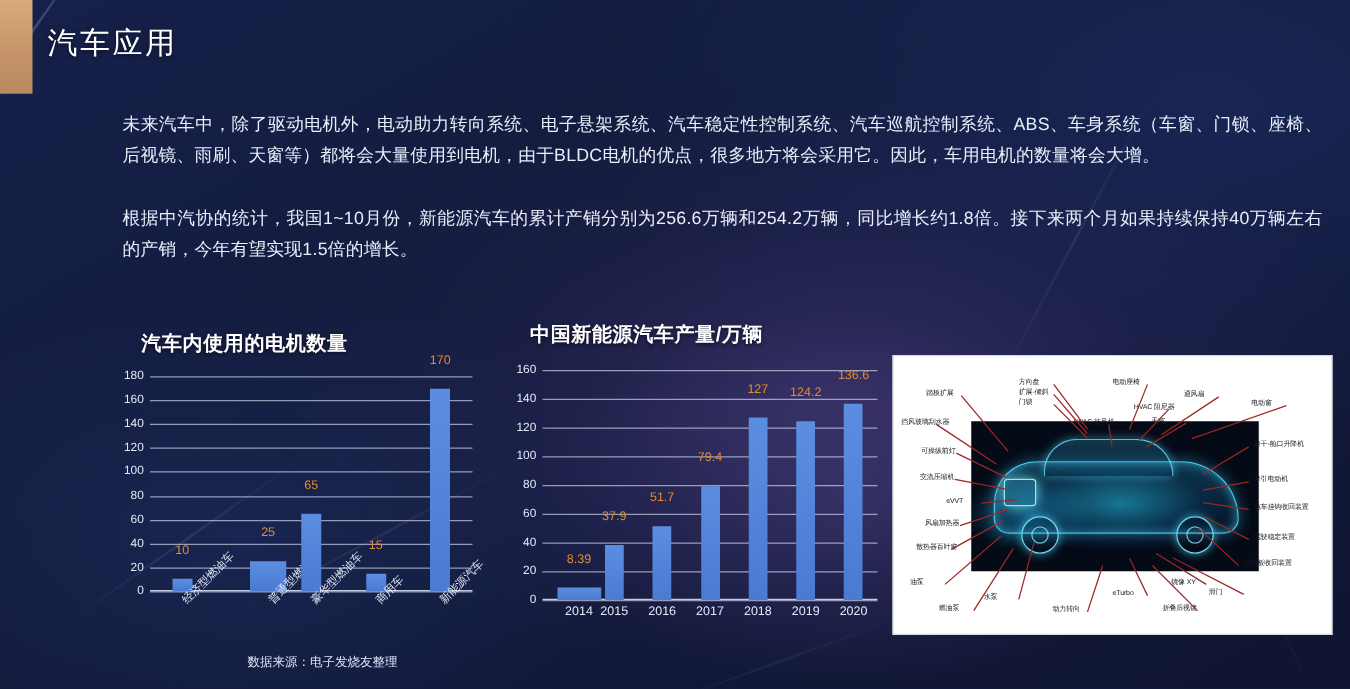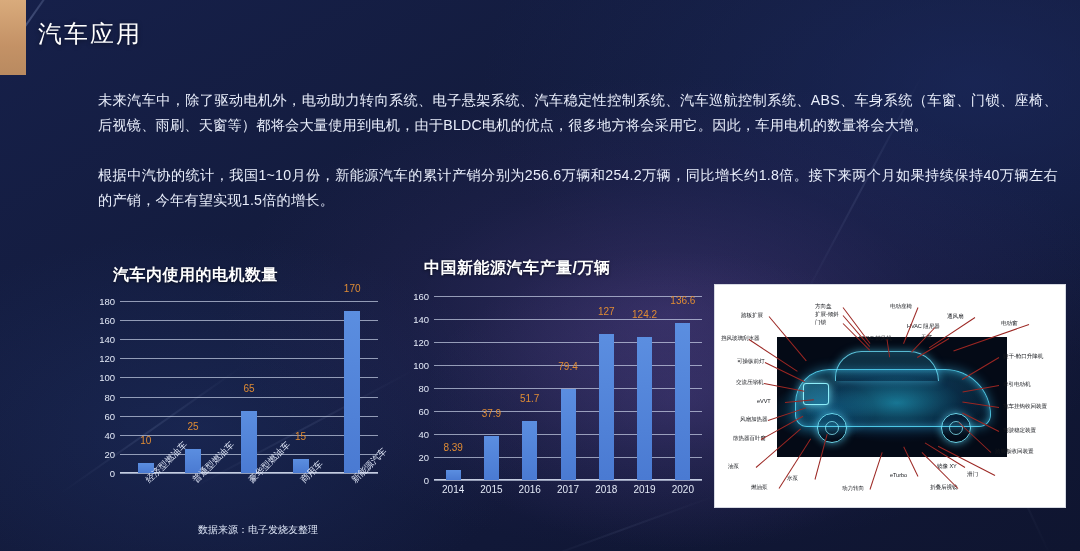--- a/index.html
+++ b/index.html
@@ -223,21 +223,21 @@
       <div class="ylab" style="top: 38.2222px;">140</div>
       <div class="gline" style="top: 19.1111px;"></div>
       <div class="ylab" style="top: 19.1111px;">160</div>
       <div class="gline" style="top: 0px;"></div>
       <div class="ylab" style="top: 0px;">180</div>
       <div class="axis-base"></div>
       <div class="bar" style="left: 17.8px; width: 16px; height: 9.55556px; background: linear-gradient(rgb(91, 142, 224) 0%, rgb(74, 122, 210) 100%);">
         <div class="bval" style="color: rgb(224, 140, 52);">10</div>
         <div class="xlab-rot">经济型燃油车</div>
       </div>
-      <div class="bar" style="left: 65px; width: 16px; height: 23.8889px; background: linear-gradient(rgb(91, 142, 224) 0%, rgb(74, 122, 210) 100%);">
+      <div class="bar" style="left: 80px; width: 29px; height: 23.8889px; background: linear-gradient(rgb(91, 142, 224) 0%, rgb(74, 122, 210) 100%);">
         <div class="bval" style="color: rgb(224, 140, 52);">25</div>
         <div class="xlab-rot">普通型燃油车</div>
       </div>
       <div class="bar" style="left: 121px; width: 16px; height: 62.1111px; background: linear-gradient(rgb(91, 142, 224) 0%, rgb(74, 122, 210) 100%);">
         <div class="bval" style="color: rgb(224, 140, 52);">65</div>
         <div class="xlab-rot">豪华型燃油车</div>
       </div>
       <div class="bar" style="left: 172.6px; width: 16px; height: 14.3333px; background: linear-gradient(rgb(91, 142, 224) 0%, rgb(74, 122, 210) 100%);">
         <div class="bval" style="color: rgb(224, 140, 52);">15</div>
         <div class="xlab-rot">商用车</div>
@@ -265,21 +265,21 @@
       <div class="ylab" style="top: 92px;">80</div>
       <div class="gline" style="top: 69px;"></div>
       <div class="ylab" style="top: 69px;">100</div>
       <div class="gline" style="top: 46px;"></div>
       <div class="ylab" style="top: 46px;">120</div>
       <div class="gline" style="top: 23px;"></div>
       <div class="ylab" style="top: 23px;">140</div>
       <div class="gline" style="top: 0px;"></div>
       <div class="ylab" style="top: 0px;">160</div>
       <div class="axis-base"></div>
-      <div class="bar" style="left: 11.6429px; width: 15px; height: 9.6485px; background: linear-gradient(rgb(91, 142, 224) 0%, rgb(74, 122, 210) 100%);">
+      <div class="bar" style="left: 11.6429px; width: 35px; height: 9.6485px; background: linear-gradient(rgb(91, 142, 224) 0%, rgb(74, 122, 210) 100%);">
         <div class="bval" style="color: rgb(224, 140, 52);">8.39</div>
         <div class="xlab-flat">2014</div>
       </div>
       <div class="bar" style="left: 49.9286px; width: 15px; height: 43.585px; background: linear-gradient(rgb(91, 142, 224) 0%, rgb(74, 122, 210) 100%);">
         <div class="bval" style="color: rgb(224, 140, 52);">37.9</div>
         <div class="xlab-flat">2015</div>
       </div>
       <div class="bar" style="left: 88.2143px; width: 15px; height: 59.455px; background: linear-gradient(rgb(91, 142, 224) 0%, rgb(74, 122, 210) 100%);">
         <div class="bval" style="color: rgb(224, 140, 52);">51.7</div>
         <div class="xlab-flat">2016</div>

